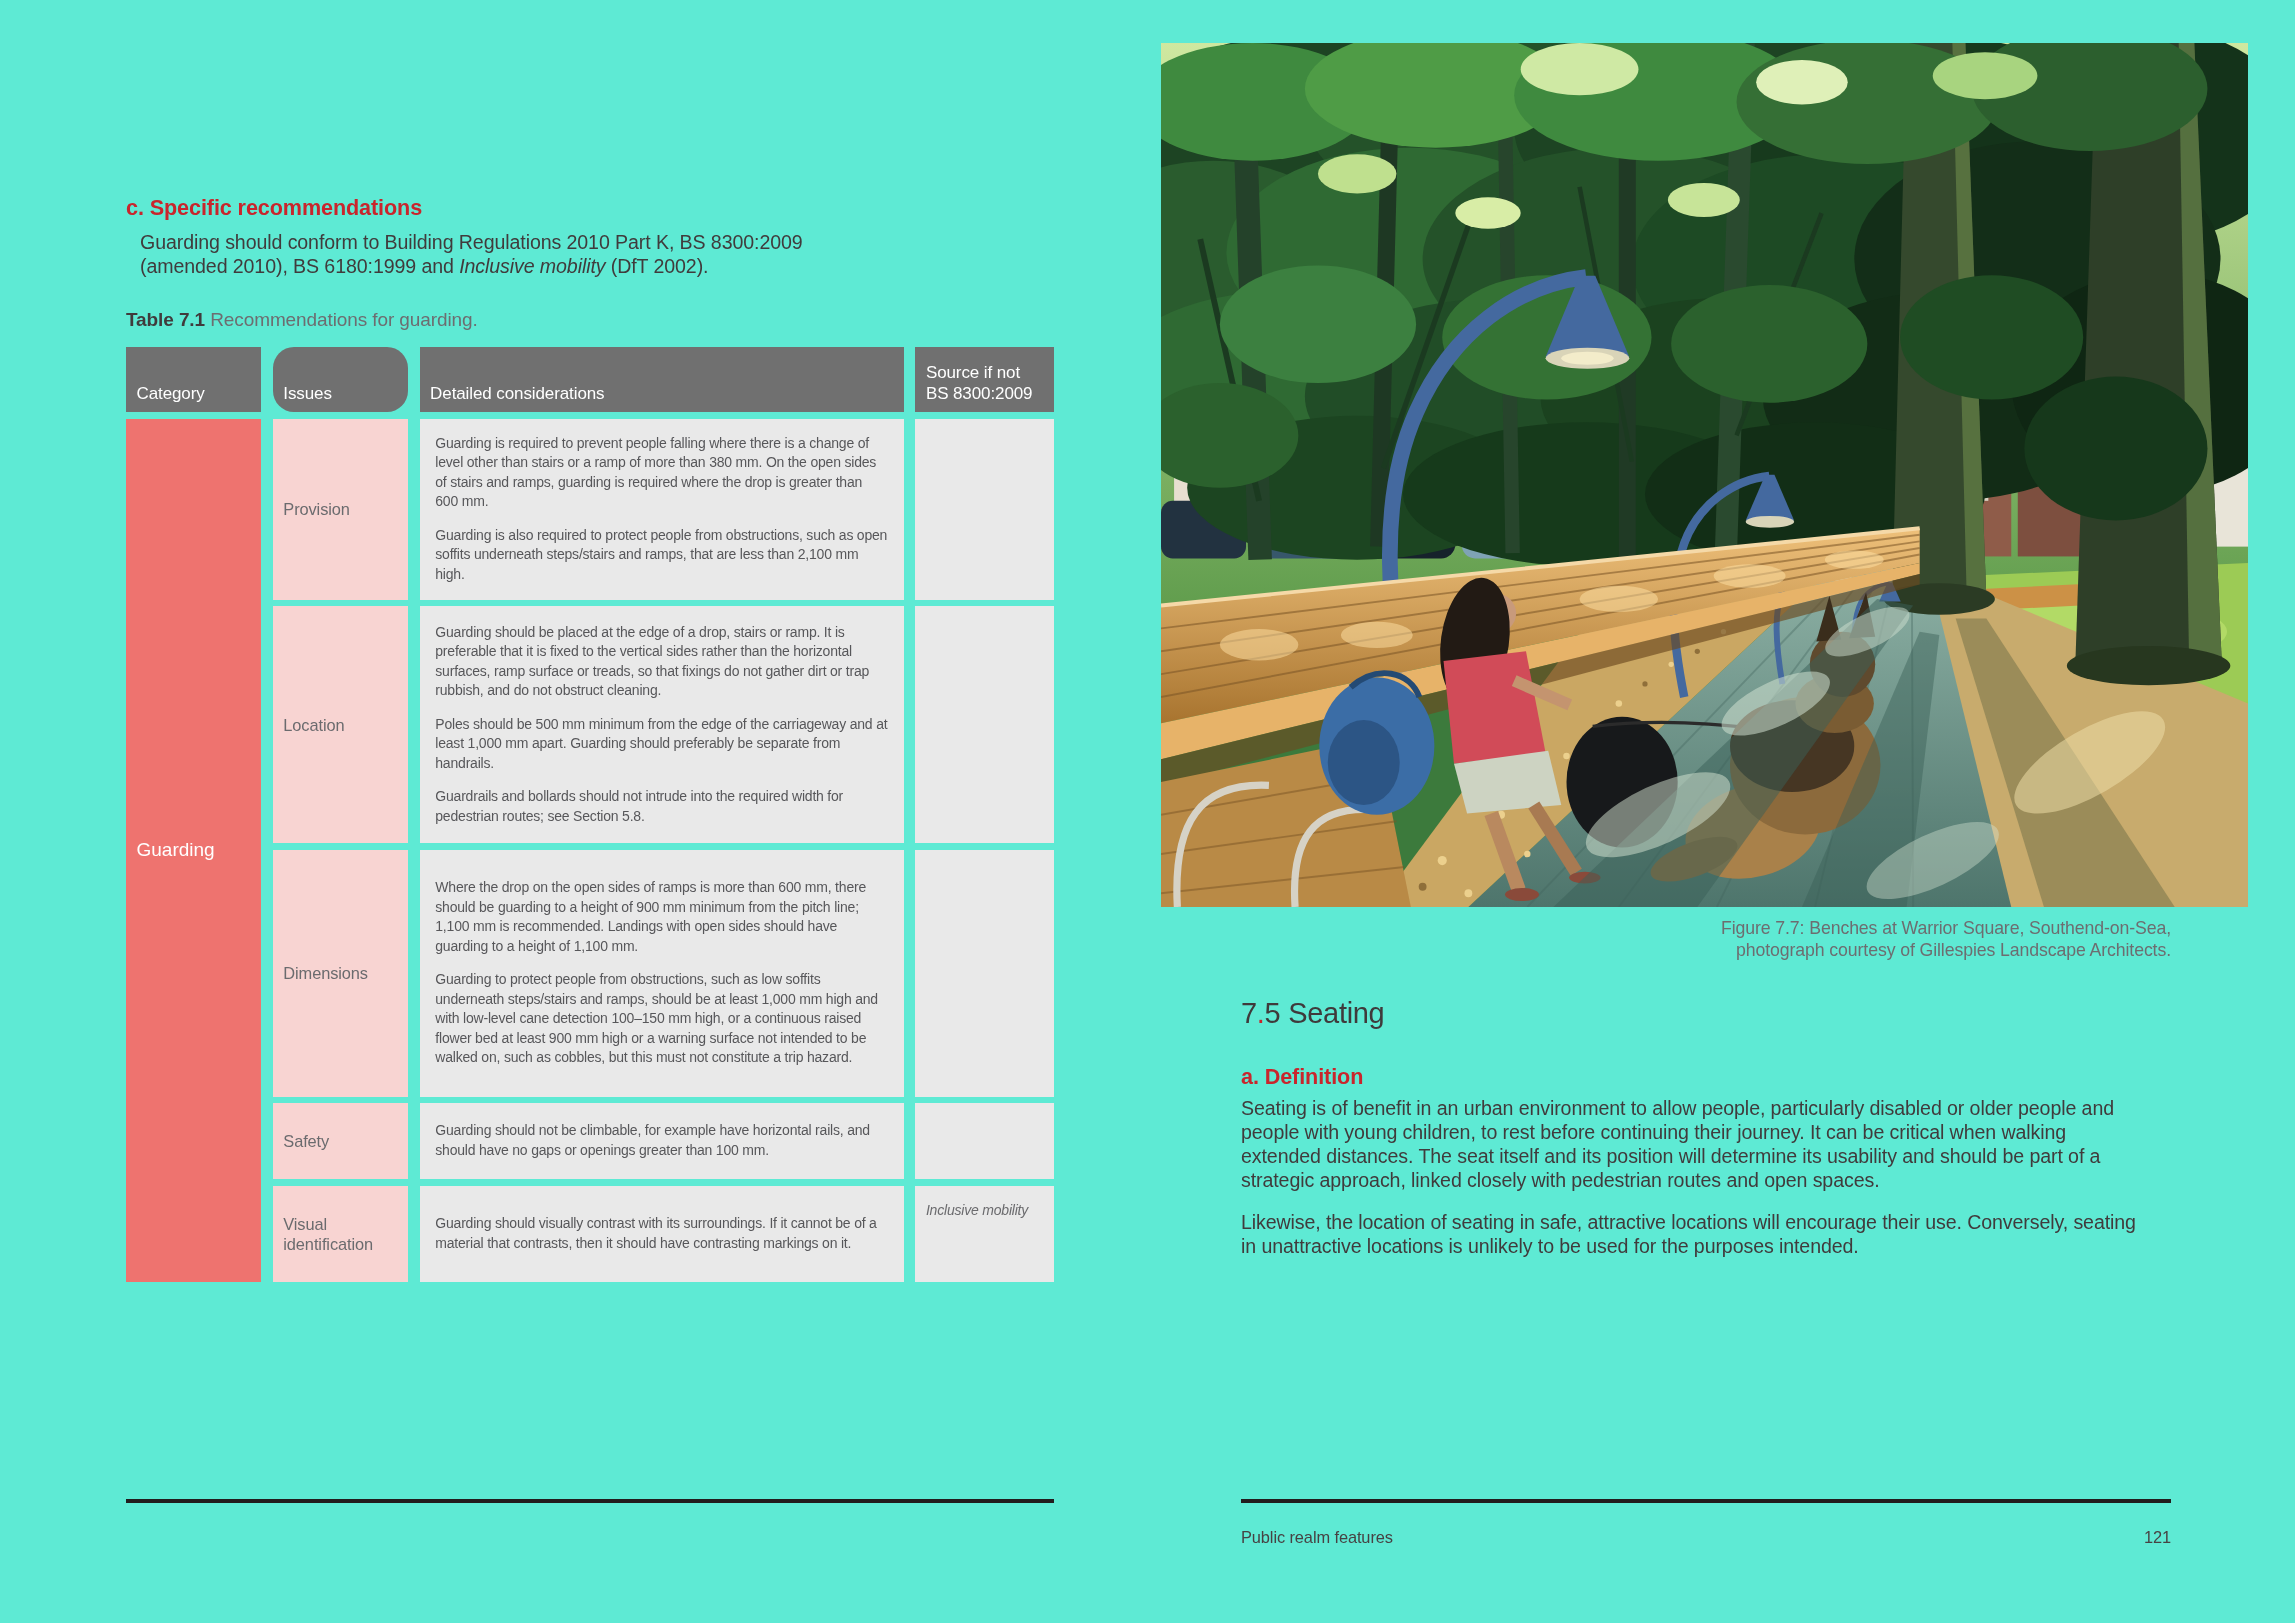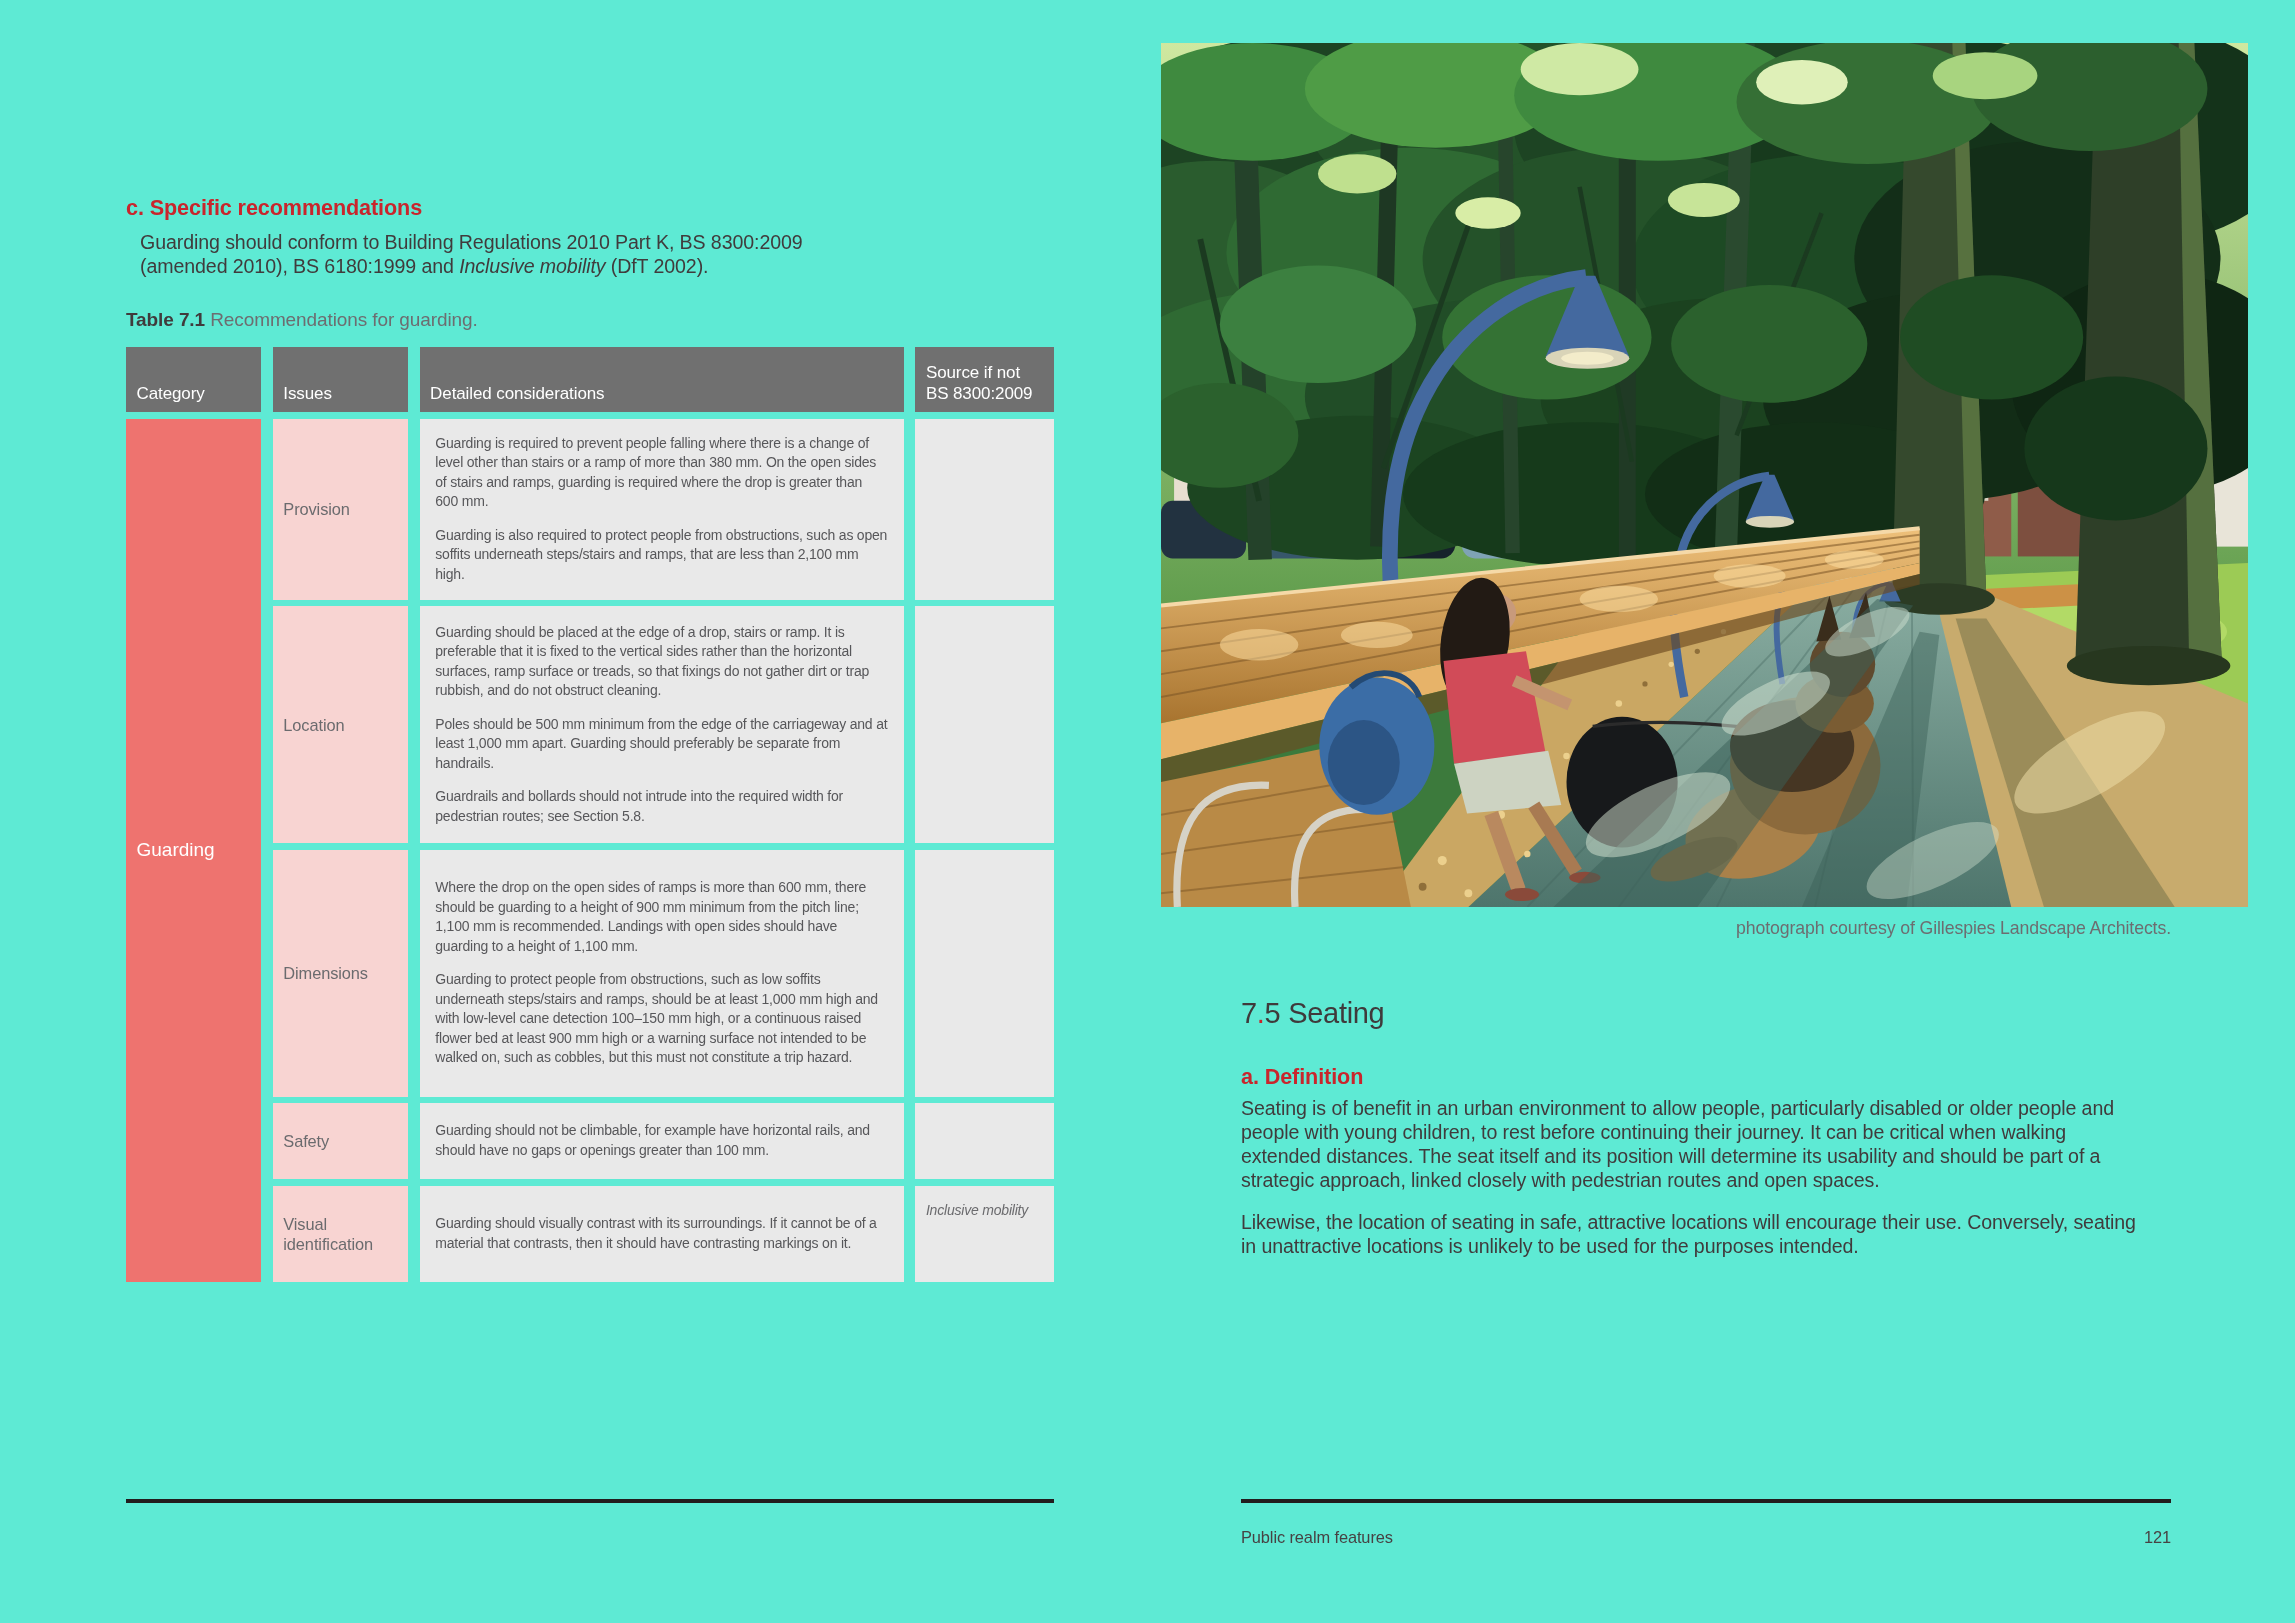--- a/index.html
+++ b/index.html
@@ -53,21 +53,21 @@
     <div>Guarding should conform to Building Regulations 2010 Part K, BS 8300:2009</div>
     <div><span>(amended 2010), BS 6180:1999 and </span><span class="italic">Inclusive mobility</span><span> (DfT 2002).</span></div>
   </div>
 
   <div class="abs tbl-caption" style="left:126px;top:309px;">
     <b>Table 7.1</b><span> Recommendations for guarding.</span>
   </div>
 
   <div class="abs rec-table" style="left:126px;top:347px;">
     <div class="th" style="grid-column:1;grid-row:1;">Category</div>
-    <div class="th" style="grid-column:2;grid-row:1;">Issues</div>
+    <div class="th" style="grid-column:2;grid-row:1;border-radius:21px;">Issues</div>
     <div class="th" style="grid-column:3;grid-row:1;">Detailed considerations</div>
     <div class="th" style="grid-column:4;grid-row:1;">
       <div>
           <div>Source if not</div>
           <div>BS 8300:2009</div>
         </div>
     </div>
 
     <div class="cat-cell">
         <span>Guarding</span>
@@ -340,20 +340,21 @@
       <polygon points="1350,1321 1550,1321 1262,880 1215,880" fill="#6e6e46" opacity="0.5"></polygon>
       <ellipse cx="760" cy="1180" rx="120" ry="45" fill="#d8e6d4" opacity="0.5" transform="rotate(-25 760 1180)"></ellipse>
       <ellipse cx="940" cy="1010" rx="90" ry="34" fill="#cfe0d0" opacity="0.55" transform="rotate(-25 940 1010)"></ellipse>
       <ellipse cx="1080" cy="900" rx="70" ry="26" fill="#cfe0d0" opacity="0.5" transform="rotate(-25 1080 900)"></ellipse>
       <ellipse cx="1420" cy="1100" rx="130" ry="50" fill="#ecdca6" opacity="0.55" transform="rotate(-30 1420 1100)"></ellipse>
       <ellipse cx="1180" cy="1250" rx="110" ry="40" fill="#d8e6d4" opacity="0.4" transform="rotate(-25 1180 1250)"></ellipse>
     </g>
   </svg>
 
   <div class="abs fig-caption" style="left:1241px;top:917px;width:930px;">
+    <div>Figure 7.7: Benches at Warrior Square, Southend-on-Sea,</div>
     <div>photograph courtesy of Gillespies Landscape Architects.</div>
   </div>
 
   <div class="abs sec-title" style="left:1241px;top:997px;">
     <span>7</span><span class="reddot">.</span><span>5 Seating</span>
   </div>
 
   <div class="abs red-head" style="left:1241px;top:1064px;">a. Definition</div>
 
   <div class="abs bodycopy" style="left:1241px;top:1096px;width:901px;">

